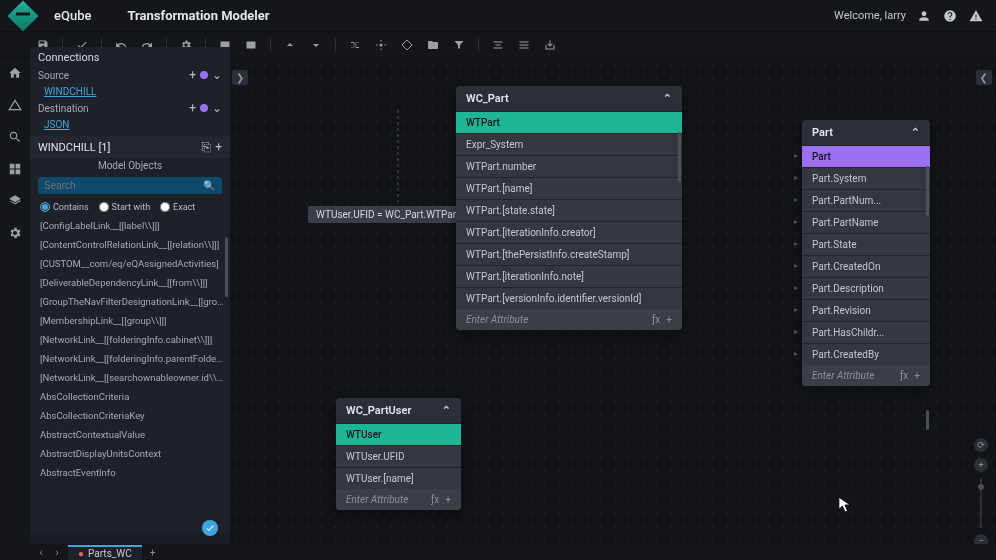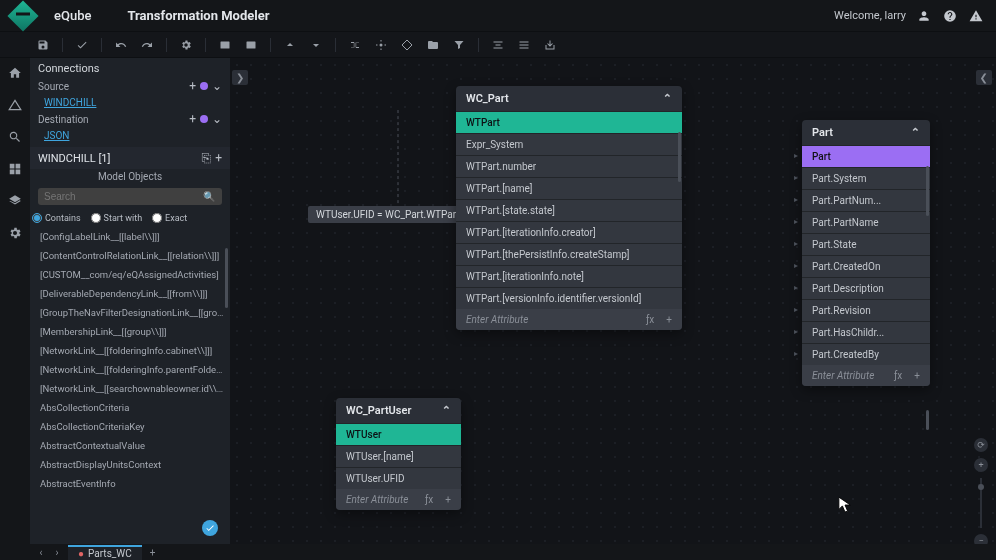--- a/index.html
+++ b/index.html
@@ -80,21 +80,21 @@
   padding-top: 6px;
   gap: 14px;
 }
 .rail-btn { width: 18px; height: 18px; cursor: pointer; display: flex; align-items: center; justify-content: center; }
 .rail-btn svg { width: 14px; height: 14px; fill: #9aa0a8; }
 
 
 .sidebar {
   position: absolute;
   left: 30px;
-  top: 58px;
+  top: 47px;
   width: 200px;
   height: 486px;
   background: #1e2228;
   display: flex;
   flex-direction: column;
   font-size: 10px;
 }
 .sb-header {
   font-size: 11px;
   padding: 4px 8px 2px;
@@ -117,37 +117,37 @@
   display: flex;
   align-items: center;
   justify-content: space-between;
   font-size: 11px;
   color: #dfe3e8;
   margin-top: 4px;
 }
 .sb-model-objects { text-align: center; color: #a4a9b2; font-size: 10px; padding: 2px 0; }
 .sb-search {
   margin: 4px 8px;
-  background: #404040;
+  background: #0c4a6e;
   border-radius: 3px;
   padding: 3px 6px;
   display: flex;
   align-items: center;
   justify-content: space-between;
 }
 .sb-search input {
   background: transparent;
   border: none;
   color: #c4c8ce;
   font-size: 10px;
   width: 100%;
   outline: none;
 }
 .sb-search-icon { color: #3fa5de; cursor: pointer; }
-.sb-filters { display: flex; gap: 10px; padding: 4px 2px; align-items: center; }
+.sb-filters { display: flex; gap: 10px; padding: 4px 10px; align-items: center; }
 .sb-radio { display: flex; align-items: center; gap: 3px; font-size: 9px; color: #b8bdc5; }
 .sb-radio input { accent-color: #3fa5de; width: 10px; height: 10px; }
 .sb-list {
   flex: 1;
   overflow-y: auto;
   padding: 0 4px 0 8px;
 }
 .sb-item {
   padding: 4px 2px;
   font-size: 9.5px;
@@ -205,21 +205,21 @@
   padding: 5px 10px;
   background: #3a3e47;
   color: #8a8f98;
   display: flex;
   align-items: center;
   justify-content: space-between;
   border-radius: 0 0 4px 4px;
   font-style: italic;
   font-size: 10px;
 }
-.node-footer-icons { display: flex; gap: 12px; font-style: normal; cursor: pointer; text-align: right; }
+.node-footer-icons { display: flex; gap: 6px; font-style: normal; cursor: pointer; text-align: right; }
 .chevron { cursor: pointer; color: #c4c8ce; }
 .node-scrollbar { position: absolute; right: 1px; width: 3px; background: #4a4f58; border-radius: 2px; }
 
 
 .tooltip {
   position: absolute;
   background: #3a3e47;
   color: #d3d7dc;
   padding: 3px 8px;
   font-size: 10px;
@@ -581,22 +581,22 @@
     <div class="node-scrollbar" style="top:46px;height:50px;"></div>
   </div>
 
   <div class="node" style="left:106px;top:340px;width:125px;">
     <div class="node-header">
       <span>WC_PartUser</span>
       <span class="chevron">⌃</span>
     </div>
     <div id="wc-partuser-rows">
         <div class="node-row hl-teal">WTUser</div>
+        <div class="node-row">WTUser.UFID</div>
         <div class="node-row">WTUser.[name]</div>
-        <div class="node-row">WTUser.UFID</div>
       </div>
     <div class="node-footer">
       <span>Enter Attribute</span>
       <span class="node-footer-icons">
           <span>ƒx</span>
           <span>+</span>
         </span>
     </div>
   </div>
 

